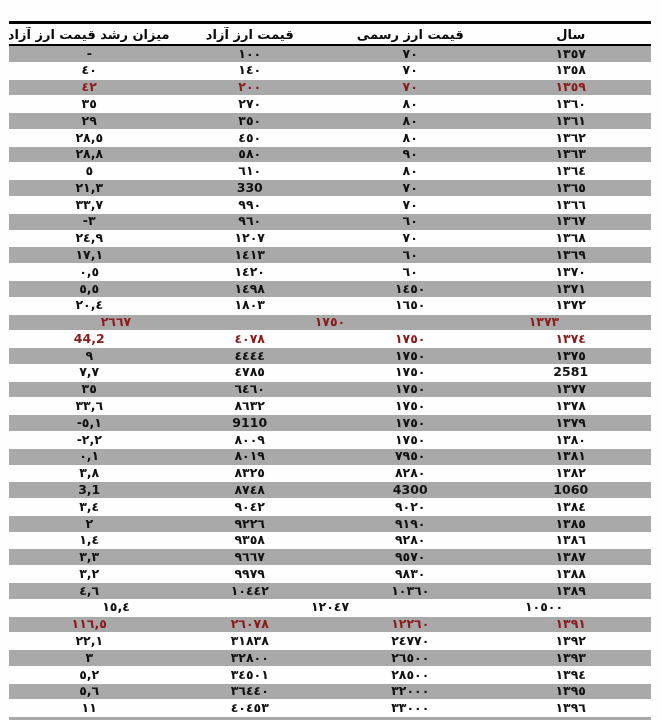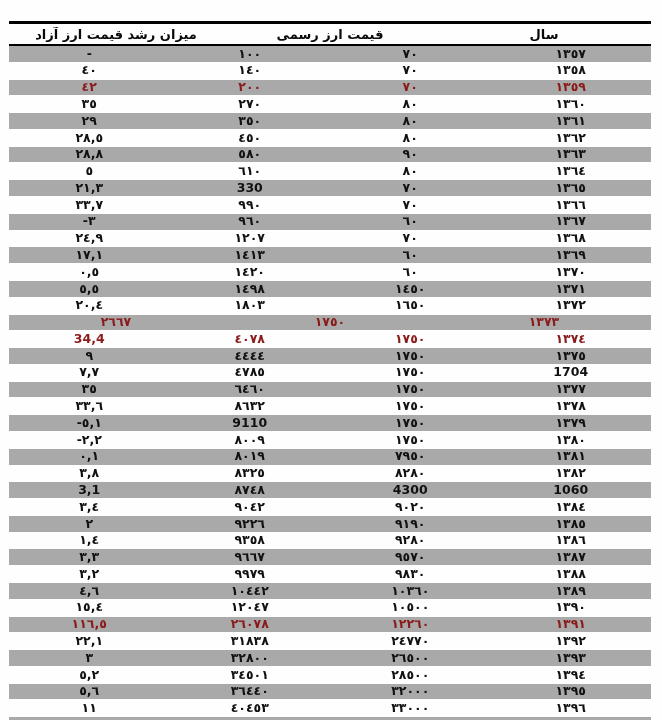--- a/index.html
+++ b/index.html
@@ -69,20 +69,21 @@
 </style>
 </head>
 <body>
 
 <div class="screen">
   <div class="table-wrap">
 
     <div class="thead">
       <div class="cell">سال</div>
       <div class="cell">قیمت ارز رسمی</div>
+      <div class="cell">قیمت ارز آزاد</div>
       <div class="cell">میزان رشد قیمت ارز آزاد</div>
     </div>
 
     <div class="tbody">
   <div class="row shade">
     <div class="cell"><span class="num">١٣٥٧</span></div>
     <div class="cell"><span class="num">٧٠</span></div>
     <div class="cell"><span class="num">١٠٠</span></div>
     <div class="cell"><span class="num">-</span></div>
   </div>
@@ -195,32 +196,32 @@
   <div class="row shade red">
     <div class="cell"><span class="num">١٣٧٣</span></div>
     <div class="cell"><span class="num">١٧٥٠</span></div>
     <div class="cell"><span class="num">٢٦٦٧</span></div>
   </div>
 
   <div class="row red">
     <div class="cell"><span class="num">١٣٧٤</span></div>
     <div class="cell"><span class="num">١٧٥٠</span></div>
     <div class="cell"><span class="num">٤٠٧٨</span></div>
-    <div class="cell"><span class="num">34,4</span></div>
+    <div class="cell"><span class="num">44,2</span></div>
   </div>
 
   <div class="row shade">
     <div class="cell"><span class="num">١٣٧٥</span></div>
     <div class="cell"><span class="num">١٧٥٠</span></div>
     <div class="cell"><span class="num">٤٤٤٤</span></div>
     <div class="cell"><span class="num">٩</span></div>
   </div>
 
   <div class="row">
-    <div class="cell"><span class="num">1704</span></div>
+    <div class="cell"><span class="num">2581</span></div>
     <div class="cell"><span class="num">١٧٥٠</span></div>
     <div class="cell"><span class="num">٤٧٨٥</span></div>
     <div class="cell"><span class="num">٧,٧</span></div>
   </div>
 
   <div class="row shade">
     <div class="cell"><span class="num">١٣٧٧</span></div>
     <div class="cell"><span class="num">١٧٥٠</span></div>
     <div class="cell"><span class="num">٦٤٦٠</span></div>
     <div class="cell"><span class="num">٣٥</span></div>
@@ -304,21 +305,20 @@
   </div>
 
   <div class="row shade">
     <div class="cell"><span class="num">١٣٨٩</span></div>
     <div class="cell"><span class="num">١٠٣٦٠</span></div>
     <div class="cell"><span class="num">١٠٤٤٢</span></div>
     <div class="cell"><span class="num">٤,٦</span></div>
   </div>
 
   <div class="row">
-    <div class="cell"><span class="num">١٣٩٠</span></div>
     <div class="cell"><span class="num">١٠٥٠٠</span></div>
     <div class="cell"><span class="num">١٢٠٤٧</span></div>
     <div class="cell"><span class="num">١٥,٤</span></div>
   </div>
 
   <div class="row shade red">
     <div class="cell"><span class="num">١٣٩١</span></div>
     <div class="cell"><span class="num">١٢٢٦٠</span></div>
     <div class="cell"><span class="num">٢٦٠٧٨</span></div>
     <div class="cell"><span class="num">١١٦,٥</span></div>

